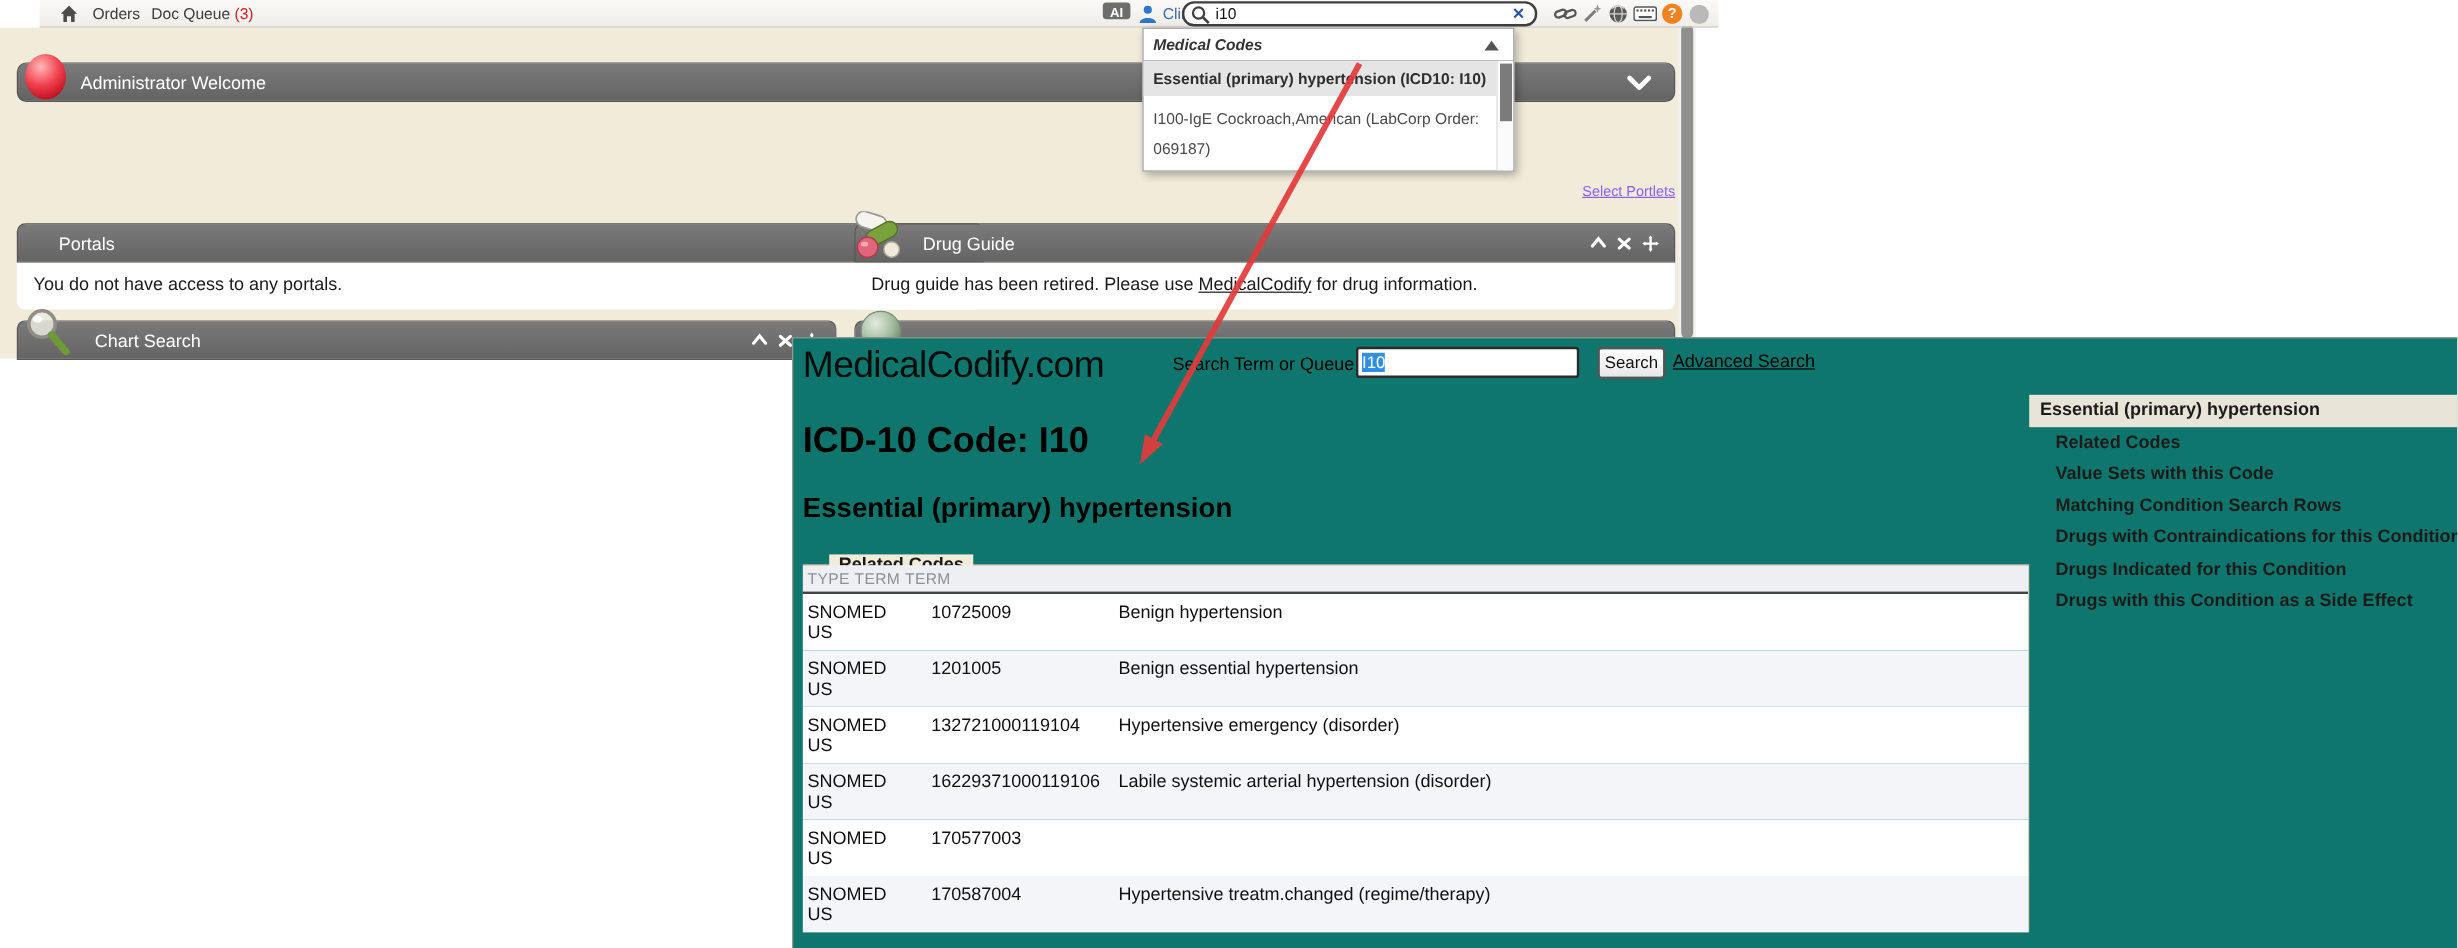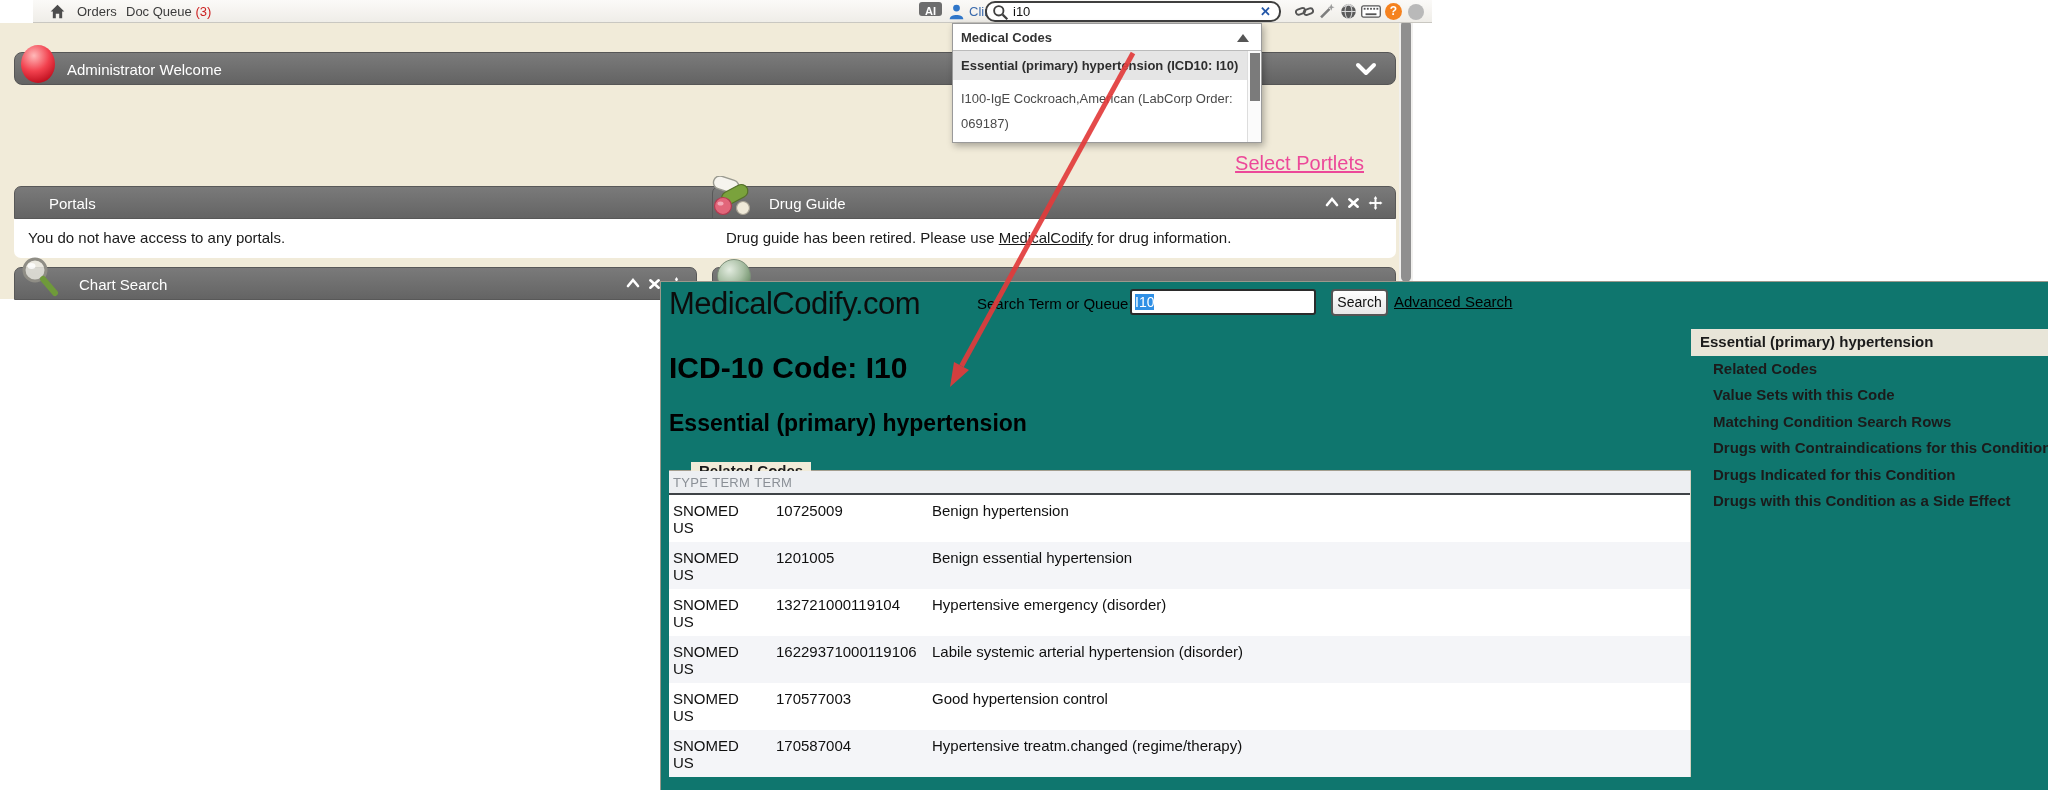--- a/index.html
+++ b/index.html
@@ -34,39 +34,39 @@
   #white-under { left:0; top:299px; width:662px; height:491px; background:#ffffff; z-index:1; }
 
   
   #banner { left:14px; top:52px; width:1382px; height:33px; background:linear-gradient(#7b7b7b,#636363);
     border:1px solid #565656; border-radius:8px; z-index:2; }
   #banner-orb { left:6px; top:-8px; width:34px; height:38px; border-radius:50%;
     background:radial-gradient(circle at 38% 28%, #ffb9b9 0%, #f2414e 45%, #c31322 78%, #8f0b18 100%); }
   #banner-title { left:52px; top:8px; color:#fff; font-size:15px; }
   #banner-chevron { right:18px; top:9px; }
 
-  #select-portlets { left:1233px; top:152px; width:131px; text-align:right; font-size:20px;
-    color:#ec4899; text-decoration:underline; z-index:2; white-space:nowrap; }
+  #select-portlets { left:1265px; top:152px; width:131px; text-align:right; font-size:12px;
+    color:#8b5cf6; text-decoration:underline; z-index:2; white-space:nowrap; }
 
   
   .portlet { z-index:2; }
   .p-header { position:relative; height:33px; background:linear-gradient(#7a7a7a,#646464);
     border:1px solid #585858; border-radius:7px 7px 0 0; }
   .p-title { position:absolute; top:8px; color:#fff; font-size:15px; }
   .p-body { position:relative; height:39px; background:#fff; border-radius:0 0 7px 7px;
     font-size:15px; color:#1a1a1a; }
   .p-body .bt { position:absolute; left:14px; top:10px; white-space:nowrap; }
   .p-icons { position:absolute; right:12px; top:9px; display:flex; gap:8px; }
   .p-link { text-decoration:underline; }
   .p-deco { position:absolute; z-index:3; }
 
   
   #dropdown { left:952px; top:23px; width:310px; background:#fff; border:1px solid #9a9a9a;
     box-shadow:2px 3px 7px rgba(0,0,0,.3); z-index:20; }
-  #dd-header { position:relative; height:27px; border-bottom:1px solid #bbb; }
+  #dd-header { position:relative; height:27px; border-bottom:1px solid #bbb;font-style:italic; }
   #dd-header-label { position:absolute; left:8px; top:6px; font-size:13px; font-weight:bold; color:#333; }
   #dd-collapse { position:absolute; right:12px; top:10px; width:0; height:0;
     border-left:6px solid transparent; border-right:6px solid transparent; border-bottom:8px solid #555; }
   #dd-items { position:relative; padding-right:14px; }
   .dd-item { padding:6px 0 6px 8px; font-size:13px; color:#4a4a4a; line-height:25px; }
   .dd-item.hl { background:#e5e5e5; font-weight:bold; color:#2e2e2e; white-space:nowrap;
     overflow:hidden; line-height:17px; }
   #dd-scroll { position:absolute; right:0; top:27px; bottom:0; width:14px; background:#fbfbfb;
     border-left:1px solid #ddd; }
   #dd-thumb { position:absolute; left:2px; top:2px; width:10px; height:48px; background:#7b7b7b; }
@@ -345,21 +345,20 @@
             <div class="td c-term">Hypertensive emergency (disorder)</div>
           </div>
             <div class="trow">
             <div class="td c-type">SNOMED US</div>
             <div class="td c-code">16229371000119106</div>
             <div class="td c-term">Labile systemic arterial hypertension (disorder)</div>
           </div>
             <div class="trow">
             <div class="td c-type">SNOMED US</div>
             <div class="td c-code">170577003</div>
-            <div class="td c-term">Good hypertension control</div>
           </div>
             <div class="trow">
             <div class="td c-type">SNOMED US</div>
             <div class="td c-code">170587004</div>
             <div class="td c-term">Hypertensive treatm.changed (regime/therapy)</div>
           </div>
           </div>
       </div>
     </div>
 

